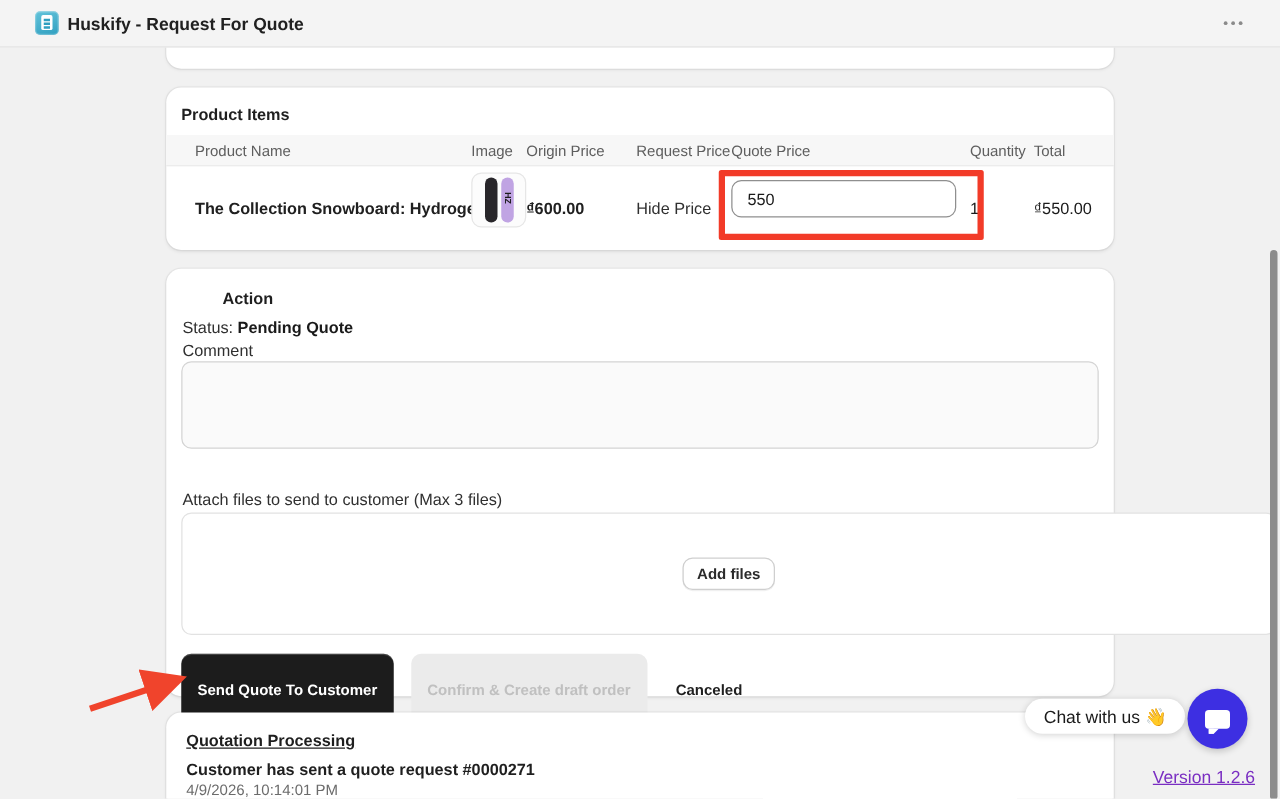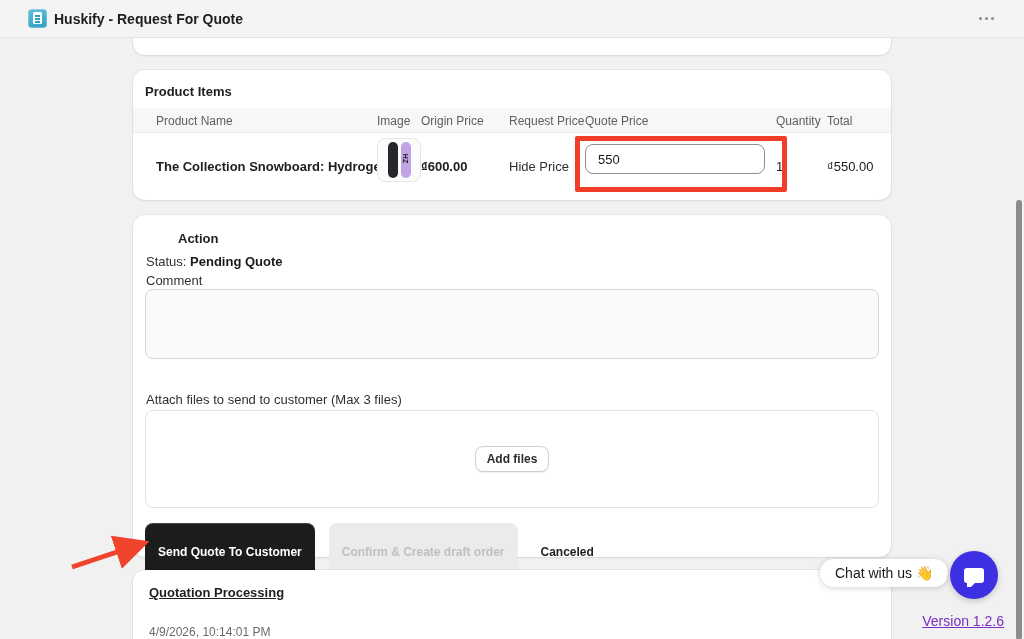--- a/index.html
+++ b/index.html
@@ -67,21 +67,21 @@
 
   
   .card-action h2 { position:absolute; left:13px; top:16px;margin-left:32px; }
   .status-line { position:absolute; left:13px; top:39px; font-size:13px; color:#303030; }
   .status-line b { color:#1a1a1a; }
   .comment-label { position:absolute; left:13px; top:58px; font-size:13px; color:#303030; }
   .comment-box { position:absolute; left:12px; top:74px; width:734px; height:70px; background:#fafafa;
     border:1px solid #d4d4d4; border-radius:8px; resize:none; font-family:"Liberation Sans",sans-serif;
     font-size:13px; padding:8px 10px; color:#1a1a1a; }
   .attach-label { position:absolute; left:13px; top:177px; font-size:13px; color:#303030; }
-  .attach-box { position:absolute; left:12px; top:195px; width:734px; height:98px; background:#fff;
+  .attach-box { position:absolute; left:12px; top:195px; width:876px; height:98px; background:#fff;
     border:1px solid #e2e2e2; border-radius:8px; display:flex; align-items:center; justify-content:center; }
   .add-files-btn { font-family:"Liberation Sans",sans-serif; font-size:12px; font-weight:600; color:#2b2b2b;
     background:#fff; border:1px solid #cfcfcf; border-radius:8px; padding:5px 11px; cursor:pointer;
     box-shadow:0 1px 0 rgba(0,0,0,.06); }
   .btn-row { position:absolute; left:12px; top:308px; display:flex; align-items:center; gap:14px; }
   .btn { font-family:"Liberation Sans",sans-serif; font-size:12px; font-weight:600; border-radius:8px;
     padding:22px 13px; cursor:pointer; border:none; }
   .btn-primary { background:#1c1c1c; color:#fff; box-shadow:inset 0 1px 0 rgba(255,255,255,.18); }
   .btn-disabled { background:#ebebeb; color:#c0c0c0; cursor:default; }
   .btn-plain { background:transparent; color:#1f1f1f; padding:6px 9px; }
@@ -172,20 +172,21 @@
     </div>
     <div class="btn-row">
       <button class="btn btn-primary">Send Quote To Customer</button>
       <button class="btn btn-disabled">Confirm &amp; Create draft order</button>
       <button class="btn btn-plain">Canceled</button>
     </div>
   </section>
 
   <section class="card card-quote-log">
     <h2>Quotation Processing</h2>
+    <div class="log-event">Customer has sent a quote request #0000271</div>
     <div class="log-time">4/9/2026, 10:14:01 PM</div>
   </section>
 
   <svg class="annot-arrow" viewBox="0 0 1024 639">
     <defs>
       <marker id="ah" markerWidth="7" markerHeight="7" refX="5.2" refY="3.5" orient="auto">
         <path d="M0,0 L7,3.5 L0,7 Z" fill="#f0442c"></path>
       </marker>
     </defs>
     <line x1="72" y1="567" x2="141" y2="544" stroke="#f0442c" stroke-width="5" marker-end="url(#ah)"></line>

